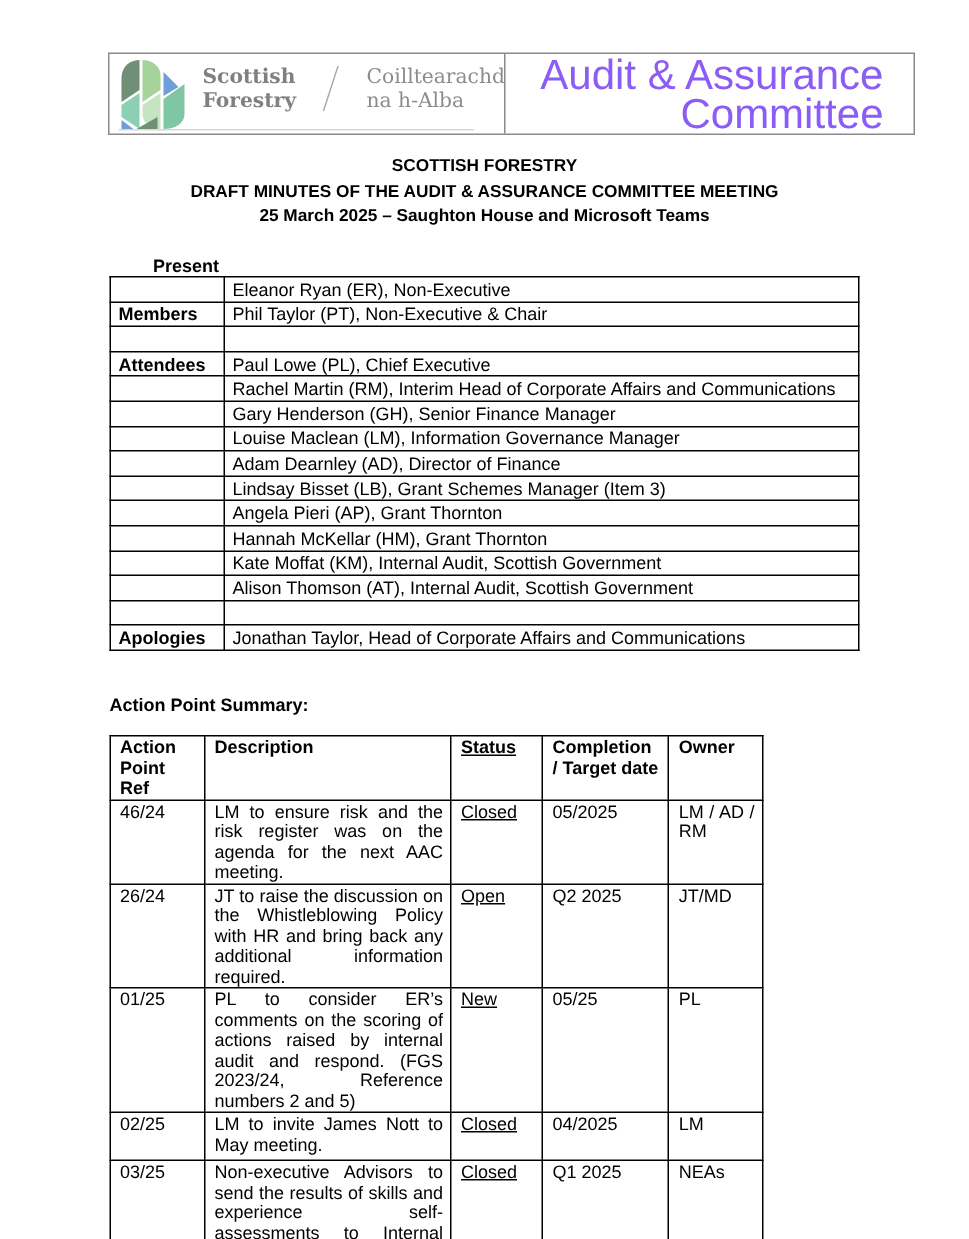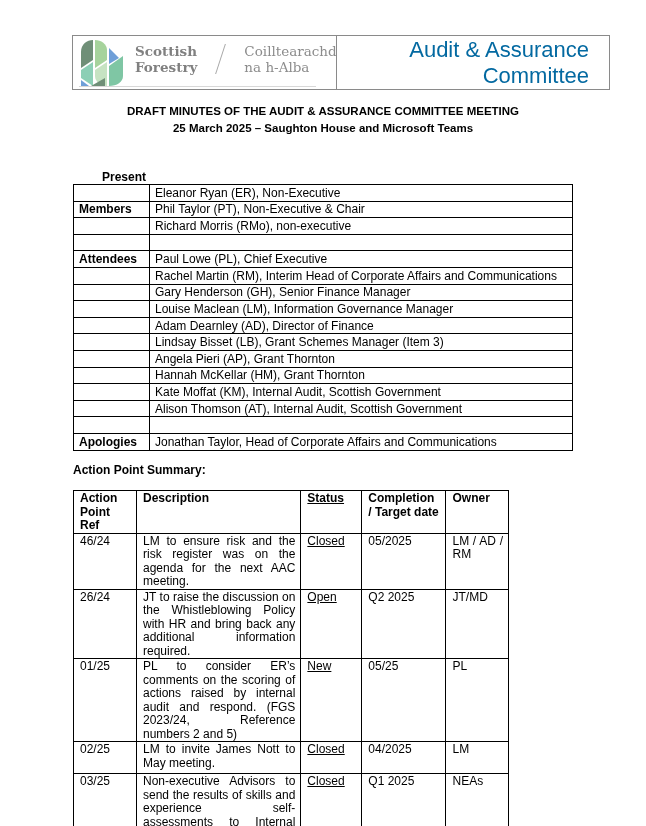--- a/index.html
+++ b/index.html
@@ -14,21 +14,21 @@
     .banner-left { width: 264px; height: 100%; border-right: 1px solid #8a8a8a; position: relative; }
     .banner-right { flex: 1; position: relative; }
     .logo-mark { position: absolute; left: 6px; top: 2px; width: 46px; height: 50px; }
     .logo-text { position: absolute; left: 62px; top: 7px; display: flex; align-items: center; font-family: "DejaVu Serif", serif; color: #7b7b7b; gap: 15px; }
     .logo-en { font-size: 13.5px; line-height: 16px; font-weight: bold; color: #808080; }
     .logo-slash { width: 1px; height: 30px; background: #a8a8a8; transform: skewX(-18deg); margin: 0 8px 0 8px; }
     .logo-gd { font-size: 13.5px; line-height: 16px; color: #8c8c8c; }
     .logo-underline { position: absolute; left: 6px; right: 20px; bottom: 2px; height: 1px; background: #d8d8d8; }
     .committee-title {
       position: absolute; right: 20px; top: 1px; text-align: right;
-      font-family: "Liberation Sans", sans-serif; font-size: 22px; line-height: 26px; color: #0369a1;
+      font-family: "Liberation Sans", sans-serif; font-size: 28px; line-height: 26px; color: #8b5cf6;
     }
 
     
     .doc-head { position: absolute; left: 0; width: 646px; top: 103px; text-align: center; font-weight: bold; font-size: 11.5px; line-height: 16.5px; }
 
     .present-label { position: absolute; left: 80px; top: 170px; font-weight: bold; font-size: 12px; margin-left: 22px; }
 
     
     table.present {
       position: absolute; left: 73px; top: 184px; width: 500px;
@@ -87,38 +87,35 @@
   </div>
   <div class="banner-right">
     <div class="committee-title">
       <div>Audit &amp; Assurance</div>
       <div>Committee</div>
     </div>
   </div>
 </div>
 
 <div class="doc-head">
+  <div>SCOTTISH FORESTRY</div>
   <div>DRAFT MINUTES OF THE AUDIT &amp; ASSURANCE COMMITTEE MEETING</div>
   <div>25 March 2025 – Saughton House and Microsoft Teams</div>
 </div>
 
 <div class="present-label">Present</div>
 <table class="present">
   <tbody id="present-body">
       <tr>
         <td class="role"></td>
         <td>Eleanor Ryan (ER), Non-Executive</td>
       </tr>
       <tr>
         <td class="role">Members</td>
         <td>Phil Taylor (PT), Non-Executive &amp; Chair</td>
-      </tr>
-      <tr>
-        <td class="role"></td>
-        <td>Richard Morris (RMo), non-executive</td>
       </tr>
       <tr>
         <td class="role"></td>
         <td></td>
       </tr>
       <tr>
         <td class="role">Attendees</td>
         <td>Paul Lowe (PL), Chief Executive</td>
       </tr>
       <tr>

